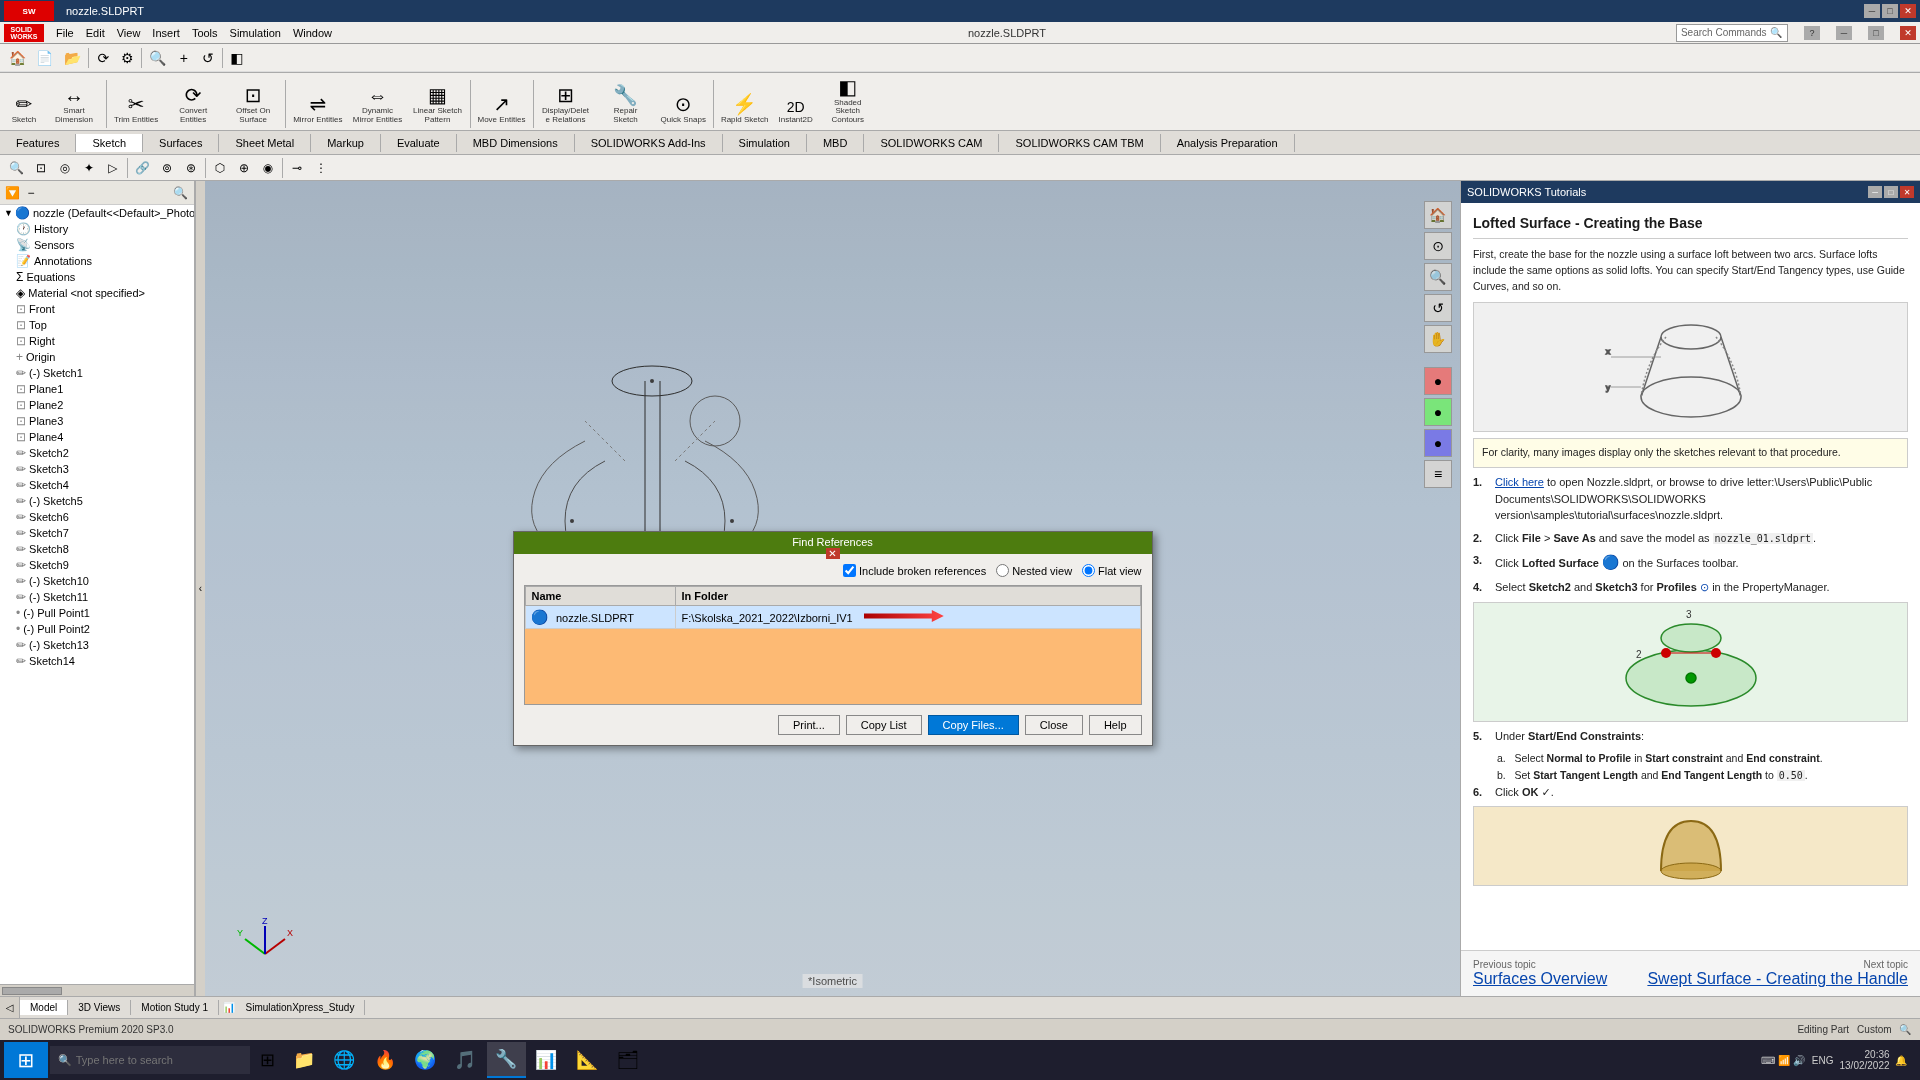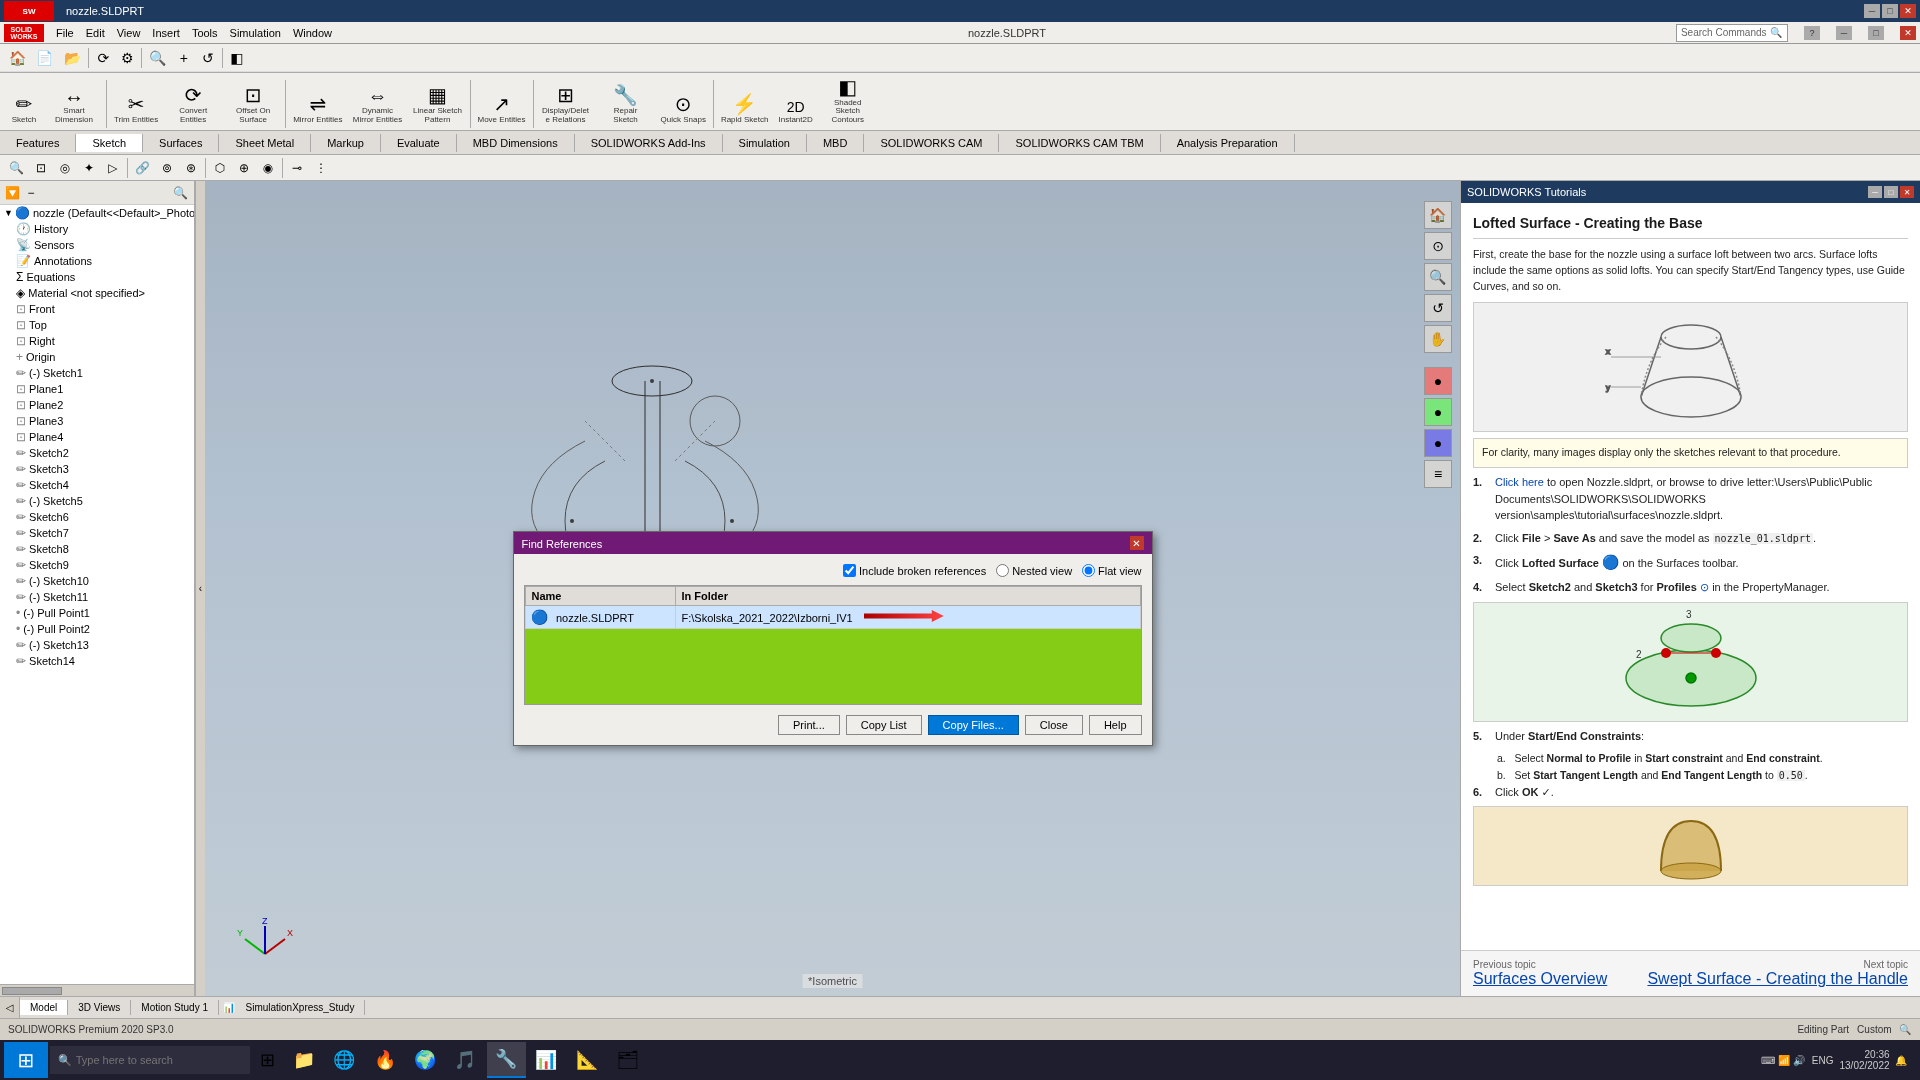--- a/index.html
+++ b/index.html
@@ -71,30 +71,30 @@
     .step-text { flex: 1; }
     .info-box { background: #fffde7; border: 1px solid #ccc; padding: 6px 8px; margin: 6px 0; font-size: 10.5px; }
     .tutorial-nav { display: flex; justify-content: space-between; padding: 8px 12px; border-top: 1px solid #ccc; background: #f5f5f5; }
     .nav-link { color: #0645ad; text-decoration: underline; cursor: pointer; font-size: 16px; }
     .prev-section { text-align: left; }
     .next-section { text-align: right; }
 
     
     .dialog-overlay { position: absolute; top: 0; left: 0; right: 0; bottom: 0; background: rgba(0,0,0,0.1); display: flex; align-items: center; justify-content: center; }
     .dialog { background: #f0eeeb; border: 1px solid #666; box-shadow: 3px 3px 8px rgba(0,0,0,0.4); min-width: 640px; }
-    .dialog-title { display: flex; align-items: flex-end; justify-content: space-between; background: #701a75; color: white; padding: 4px 8px; height: 22px; }
+    .dialog-title { display: flex; align-items: center; justify-content: space-between; background: #4d7c0f; color: white; padding: 4px 8px; height: 22px; flex-direction: column; }
     .dialog-title-text { font-size: 11px; color: white; }
     .dialog-close { background: #c0392b; color: white; border: none; width: 14px; height: 14px; cursor: pointer; font-size: 10px; display: flex; align-items: center; justify-content: center; }
     .dialog-body { padding: 10px; }
     .dialog-options { display: flex; align-items: flex-end; justify-content: flex-end; gap: 10px; margin-bottom: 8px; font-size: 11px; }
     .dialog-table { width: 100%; border-collapse: collapse; background: white; border: 1px solid #999; }
     .dialog-table th { background: #e0ddd8; border: 1px solid #aaa; padding: 3px 6px; text-align: left; font-size: 11px; }
     .dialog-table td { border: 1px solid #ccc; padding: 3px 6px; font-size: 11px; }
     .dialog-table tr.selected td { background: #cce4ff; }
-    .dialog-scroll-area { height: 120px; overflow-y: auto; border: 1px solid #999; background: #84cc16; }
+    .dialog-scroll-area { height: 120px; overflow-y: auto; border: 1px solid #999; background: #fdba74; }
     .dialog-footer { display: flex; justify-content: flex-end; gap: 6px; margin-top: 10px; }
     .dialog-btn { padding: 3px 14px; font-size: 11px; cursor: pointer; background: #f0eeeb; border: 1px solid #888; }
     .dialog-btn.primary { background: #0078d7; color: white; border-color: #0058a0; }
 
     
     .status-bar { height: 22px; background: #d4d0c8; border-top: 1px solid #aaa; display: flex; align-items: center; padding: 0 8px; font-size: 10px; color: #333; gap: 12px; }
     .status-right { margin-left: auto; display: flex; align-items: center; gap: 8px; }
 
     
     .taskbar { height: 40px; background: #1e1e2e; display: flex; align-items: center; padding: 0 4px; gap: 2px; }
@@ -610,21 +610,21 @@
           </svg>
         </div>
 
         <div class="info-box">
           <span>For clarity, many images display only the sketches relevant to that procedure.</span>
         </div>
 
         <div class="tutorial-step">
           <span class="step-num">1.</span>
           <span class="step-text">
-            <span style="color:#0645ad;cursor:pointer;">Click here</span>
+            <span style="color:#0645ad;text-decoration:underline;cursor:pointer;">Click here</span>
             to open Nozzle.sldprt, or browse to drive letter:\Users\Public\Public Documents\SOLIDWORKS\SOLIDWORKS version\samples\tutorial\surfaces\nozzle.sldprt.
           </span>
         </div>
 
         <div class="tutorial-step">
           <span class="step-num">2.</span>
           <span class="step-text">
             Click <span class="keyword">File</span> &gt; <span class="keyword">Save As</span> and save the model as <span class="code">nozzle_01.sldprt</span>.
           </span>
         </div>

